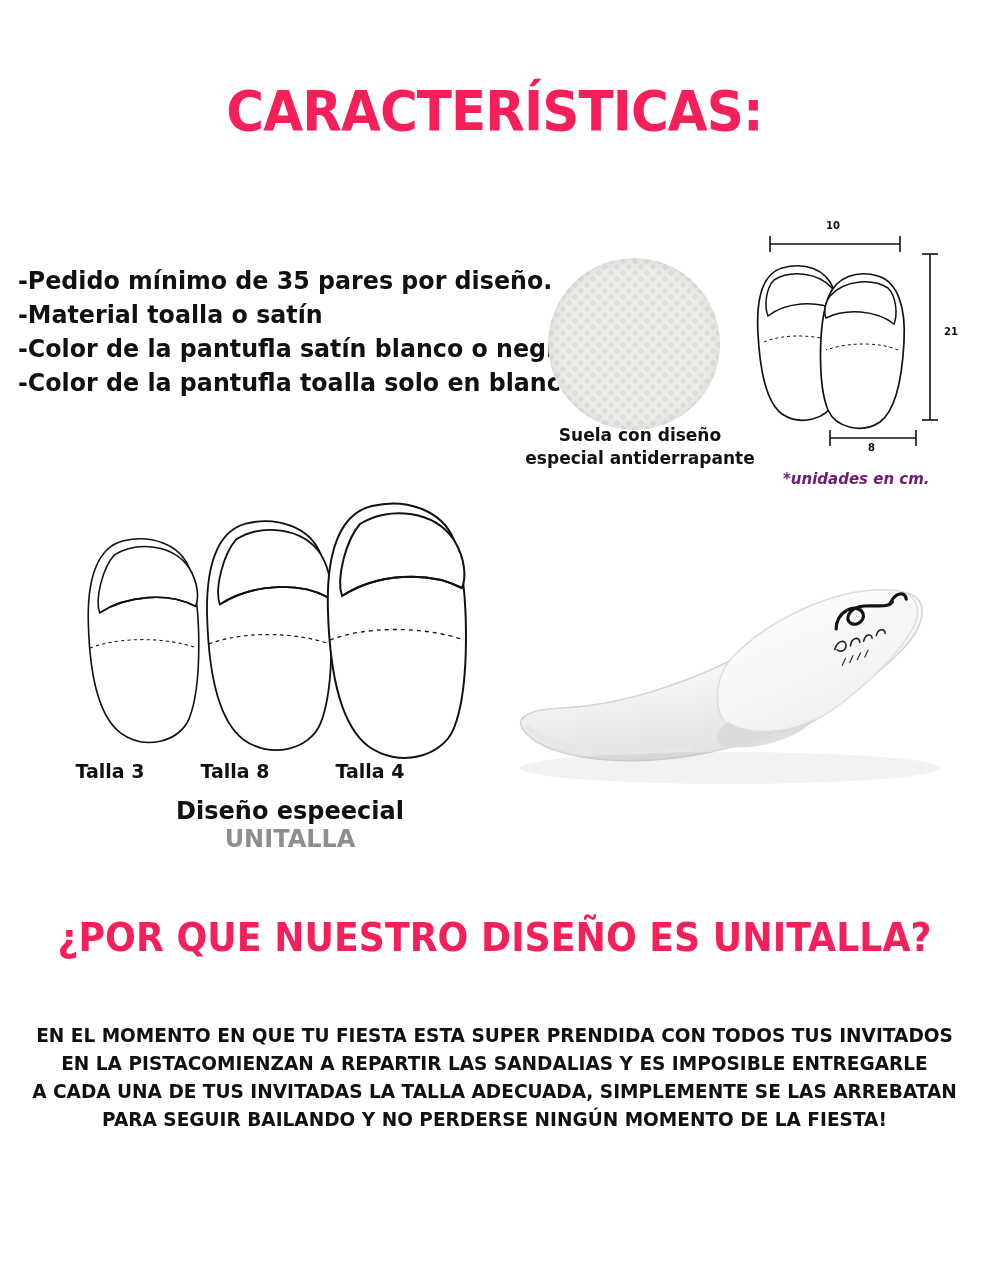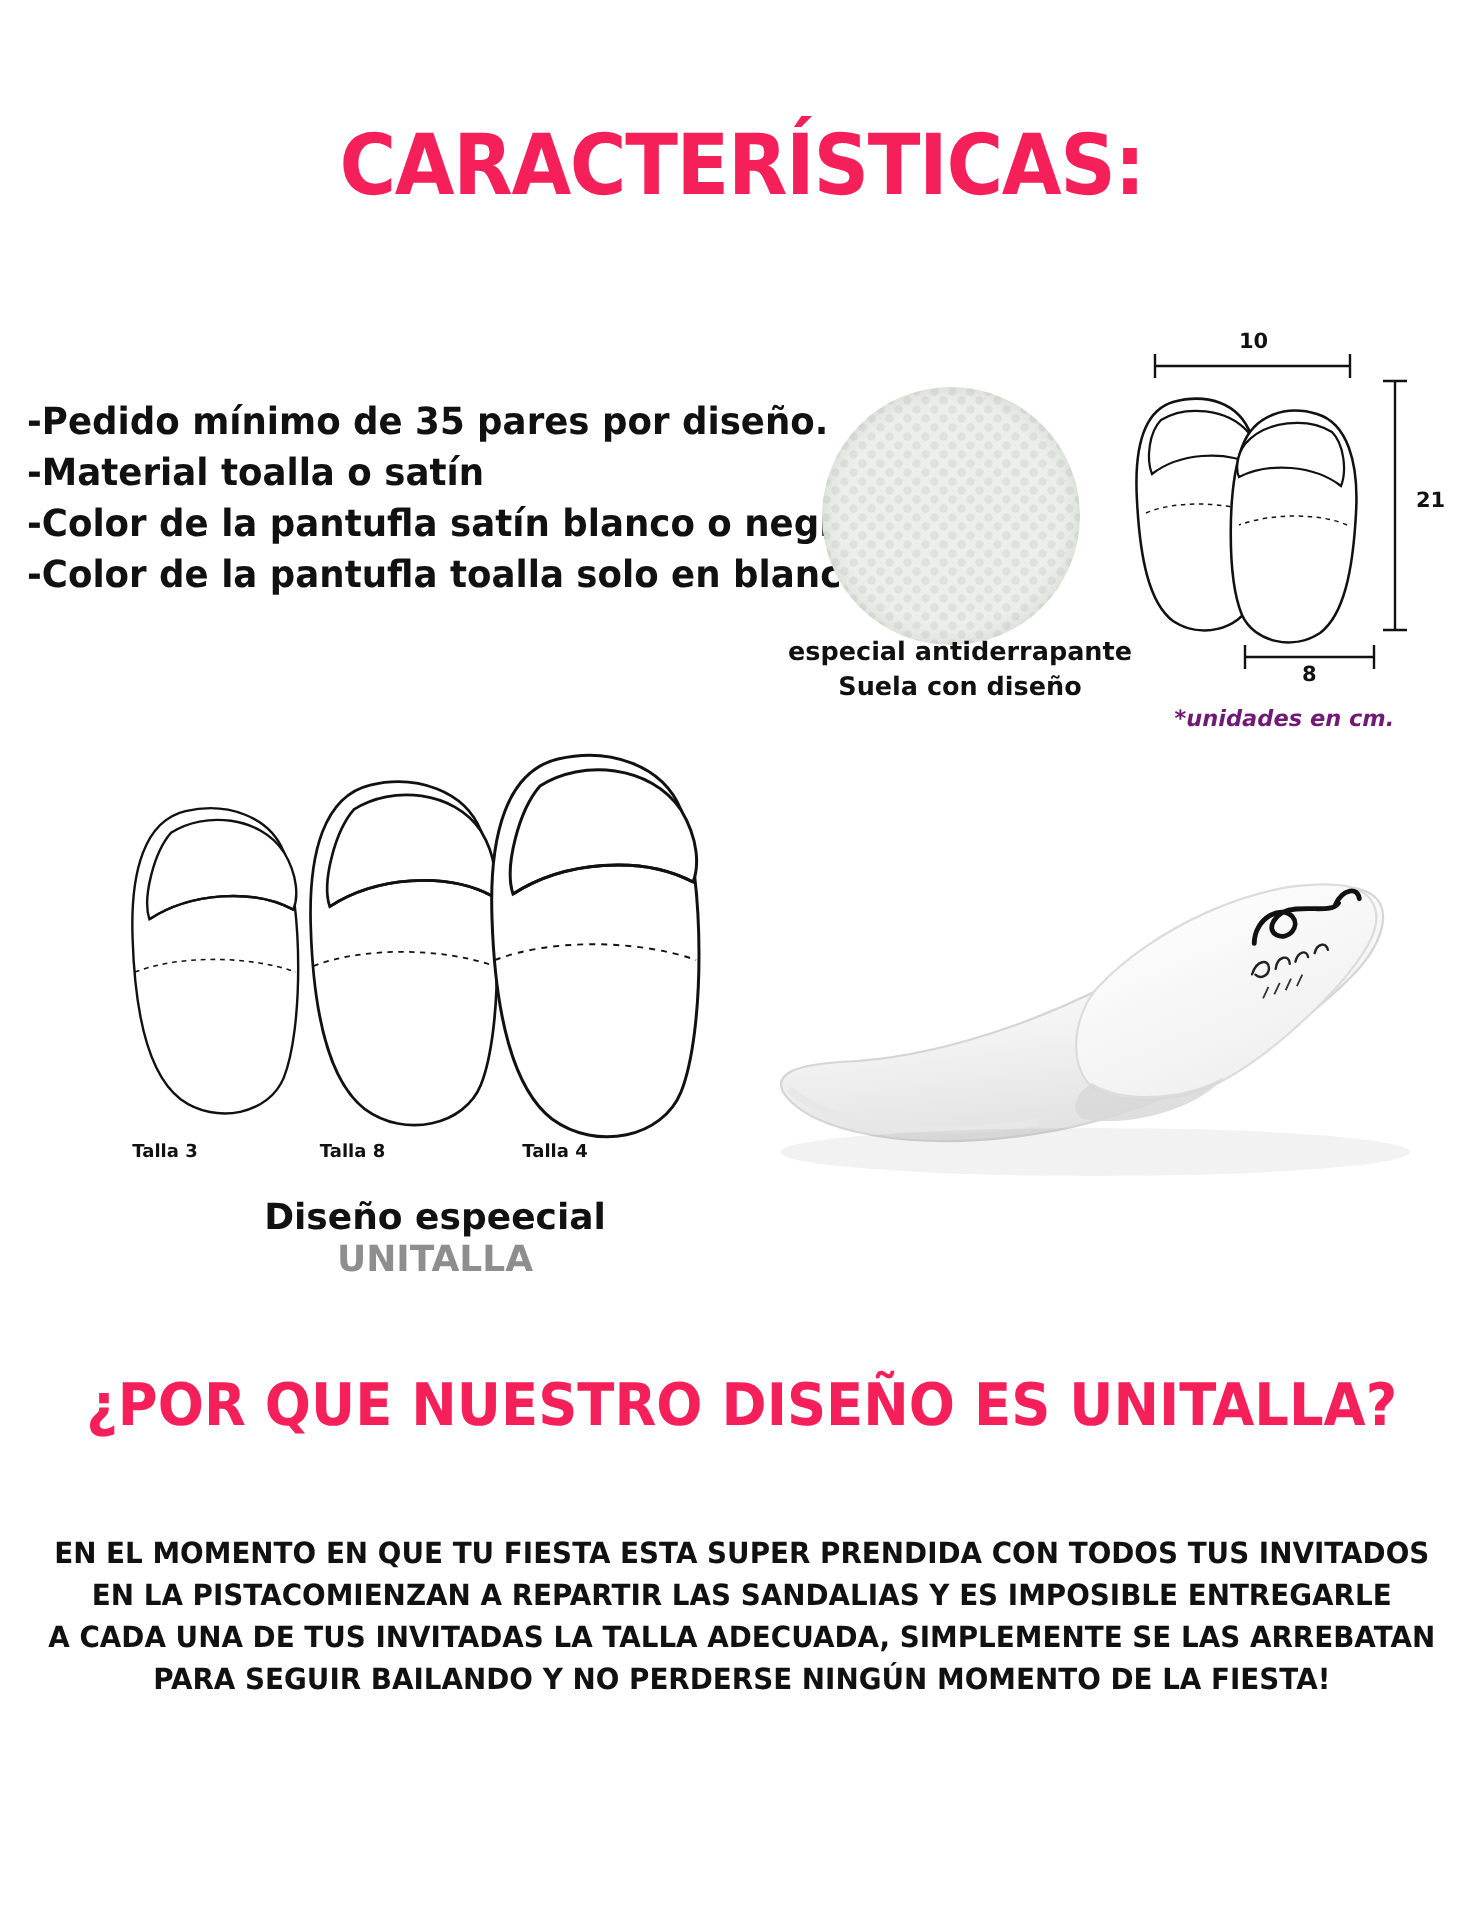--- a/index.html
+++ b/index.html
@@ -84,21 +84,21 @@
     position: absolute;
     top: 222px;
     left: 752px;
     width: 215px;
     height: 250px;
   }
   .dim-label {
     position: absolute;
     font-family: "DejaVu Sans", sans-serif;
     font-weight: bold;
-    font-size: 14px;
+    font-size: 10px;
     color: #111;
   }
   .units-note {
     position: absolute;
     top: 470px;
     left: 783px;
     font-family: "DejaVu Sans", sans-serif;
     font-weight: bold;
     font-size: 15px;
     color: #701a75;
@@ -111,21 +111,21 @@
     top: 498px;
     left: 72px;
     width: 400px;
     height: 270px;
   }
   .size-label {
     position: absolute;
     top: 760px;
     font-family: "DejaVu Sans", sans-serif;
     font-weight: bold;
-    font-size: 12px;
+    font-size: 19px;
     color: #111;
     text-align: center;
     width: 110px;
   }
   .unitalla-caption {
     position: absolute;
     top: 797px;
     left: 110px;
     width: 360px;
     text-align: center;
@@ -184,22 +184,22 @@
   <div>-Pedido mínimo de 35 pares por diseño.</div>
   <div>-Material toalla o satín</div>
   <div>-Color de la pantufla satín blanco o negro.</div>
   <div>-Color de la pantufla toalla solo en blanco.</div>
 </div>
 
 <div class="sole-wrap">
   <div class="sole-circle"></div>
 </div>
 <div class="sole-caption">
+  <div>Suela con diseño</div>
   <div>especial antiderrapante</div>
-  <div>Suela con diseño</div>
 </div>
 
 <div class="dim-wrap">
   <svg width="215" height="250" viewBox="0 0 215 250">
 
     <line x1="18" y1="22" x2="148" y2="22" stroke="#111" stroke-width="1.6"></line>
     <line x1="18" y1="14" x2="18" y2="30" stroke="#111" stroke-width="1.6"></line>
     <line x1="148" y1="14" x2="148" y2="30" stroke="#111" stroke-width="1.6"></line>
 
     <g fill="#ffffff" stroke="#111" stroke-width="1.7">

